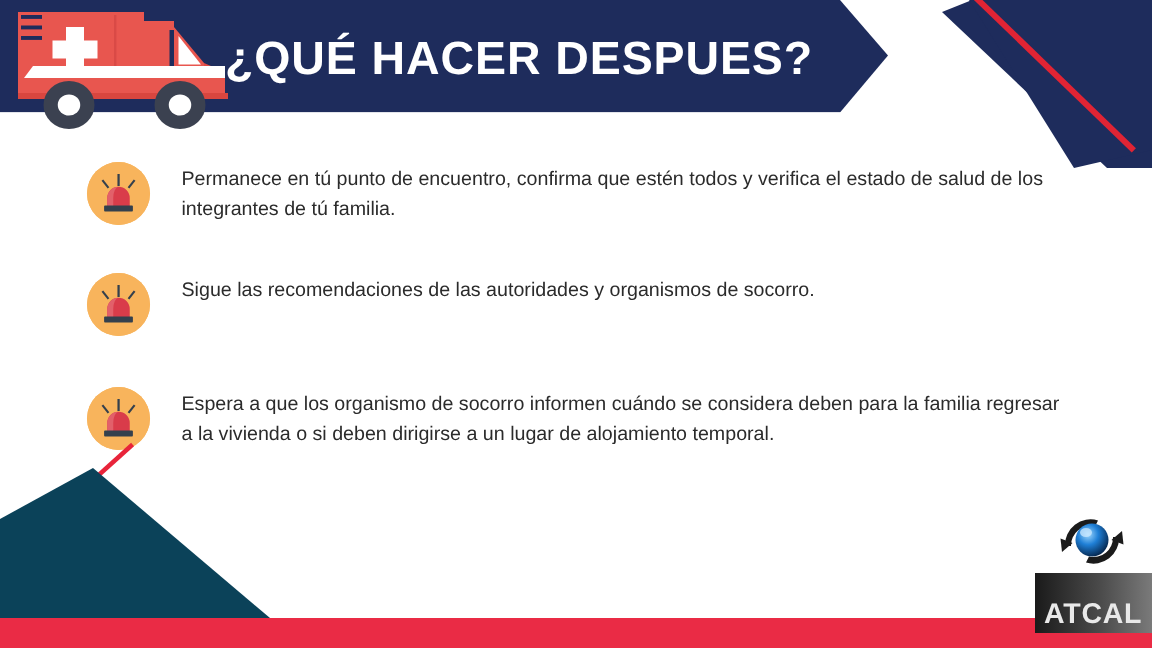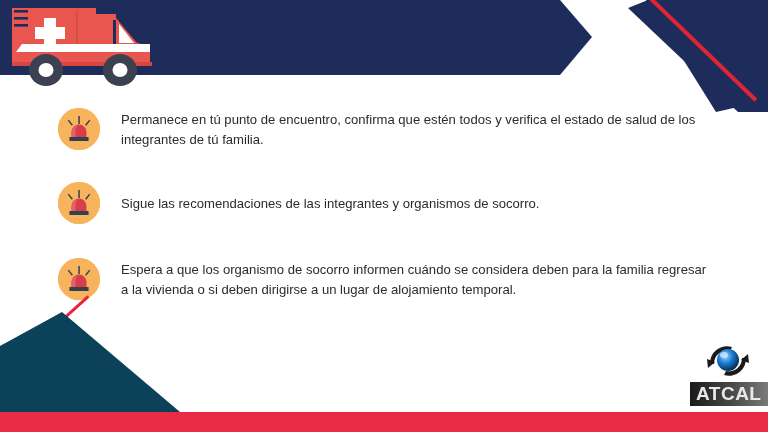--- a/index.html
+++ b/index.html
@@ -21,48 +21,49 @@
   .banner{position:absolute;left:0;top:0;width:592px;height:75px;background:#1e2c5c;
           clip-path:polygon(0 0, 560px 0, 592px 37px, 560px 75px, 0 75px);}
   .banner-title{position:absolute;left:150px;top:17px;width:420px;height:44px;
                 color:#fff;font-size:31px;font-weight:bold;letter-spacing:.6px;
                 line-height:44px;white-space:nowrap;}
 
   
   .ambulance{position:absolute;left:4px;top:0px;width:152px;height:90px;}
 
   
-  .bullet{position:absolute;left:58px;display:flex;align-items:center;}
+  .bullet{position:absolute;left:58px;display:flex;align-items:flex-start;}
   .b1{top:108px;} .b2{top:182px;} .b3{top:258px;}
   .icon-circle{width:42px;height:42px;border-radius:50%;background:#f5b košik;}
   .icon-circle{background:#f7b košik;}
   .icon-circle{background:#f8b45c;flex:0 0 42px;position:relative;}
   .bullet-text{margin-left:21px;width:596px;color:#2b2b2b;font-size:13.1px;
                line-height:20px;padding-top:1px;}
 
   
   .logo{position:absolute;right:0px;bottom:22px;width:78px;height:70px;}
   .logo-mark{position:absolute;right:14px;top:0;width:52px;height:42px;}
   .logo-word{position:absolute;right:0px;top:42px;height:24px;
              background:linear-gradient(90deg,#1a1a1a 0%,#4a4a4a 55%,#7a7a7a 100%);
              color:#e9e9e9;font-size:19px;font-weight:bold;letter-spacing:.5px;
-             line-height:24px;padding:0 2px 0 6px;white-space:nowrap;overflow:hidden;width:70px;}
+             line-height:24px;padding:16px 2px 0 6px;white-space:nowrap;overflow:hidden;width:70px;}
 </style>
 </head>
 <body>
 
 <div class="slide">
 
   <svg class="tr-navy" viewBox="0 0 180 112" preserveAspectRatio="none">
     <polygon points="60,0 180,0 180,112 150,112 40,8" fill="#1e2c5c"></polygon>
     <polygon points="58,0 180,0 180,100 128,112" fill="#1e2c5c"></polygon>
   </svg>
   <div class="tr-redline"></div>
 
   <div class="banner"></div>
+  <div class="banner-title">¿QUÉ HACER DESPUES?</div>
 
   <svg class="ambulance" viewBox="0 0 152 90">
 
     <rect x="8" y="8" width="84" height="52" fill="#e8564f"></rect>
     <rect x="92" y="14" width="20" height="46" fill="#e8564f"></rect>
 
     <polygon points="112,18 132,42 132,60 112,60" fill="#e8564f"></polygon>
 
     <polygon points="132,42 146,48 146,60 132,60" fill="#e04a46"></polygon>
 
@@ -112,21 +113,21 @@
       <svg viewBox="0 0 42 42" width="42" height="42">
         <circle cx="21" cy="21" r="21" fill="#f8b45c"></circle>
         <rect x="20.3" y="8" width="1.5" height="8" fill="#34404d"></rect>
         <rect x="11.6" y="11.4" width="1.4" height="6.6" fill="#34404d" transform="rotate(-38 12.3 14.7)"></rect>
         <rect x="29" y="11.4" width="1.4" height="6.6" fill="#34404d" transform="rotate(38 29.7 14.7)"></rect>
         <path d="M13.5 29.5 V24 a7.5 7.5 0 0 1 15 0 v5.5 z" fill="#d93c4a"></path>
         <path d="M17.5 29.5 V24 a3.6 7.5 0 0 1 3.5 -7.5 a7.5 7.5 0 0 0 -7.5 7.5 v5.5 z" fill="#e2606a"></path>
         <rect x="11.4" y="29" width="19.2" height="4" rx="0.6" fill="#34404d"></rect>
       </svg>
     </div>
-    <div class="bullet-text">Sigue las recomendaciones de las integrantes y organismos de socorro.</div>
+    <div class="bullet-text">Sigue las recomendaciones de las autoridades y organismos de socorro.</div>
   </div>
 
   <div class="bullet b3">
     <div class="icon-circle">
       <svg viewBox="0 0 42 42" width="42" height="42">
         <circle cx="21" cy="21" r="21" fill="#f8b45c"></circle>
         <rect x="20.3" y="8" width="1.5" height="8" fill="#34404d"></rect>
         <rect x="11.6" y="11.4" width="1.4" height="6.6" fill="#34404d" transform="rotate(-38 12.3 14.7)"></rect>
         <rect x="29" y="11.4" width="1.4" height="6.6" fill="#34404d" transform="rotate(38 29.7 14.7)"></rect>
         <path d="M13.5 29.5 V24 a7.5 7.5 0 0 1 15 0 v5.5 z" fill="#d93c4a"></path>

